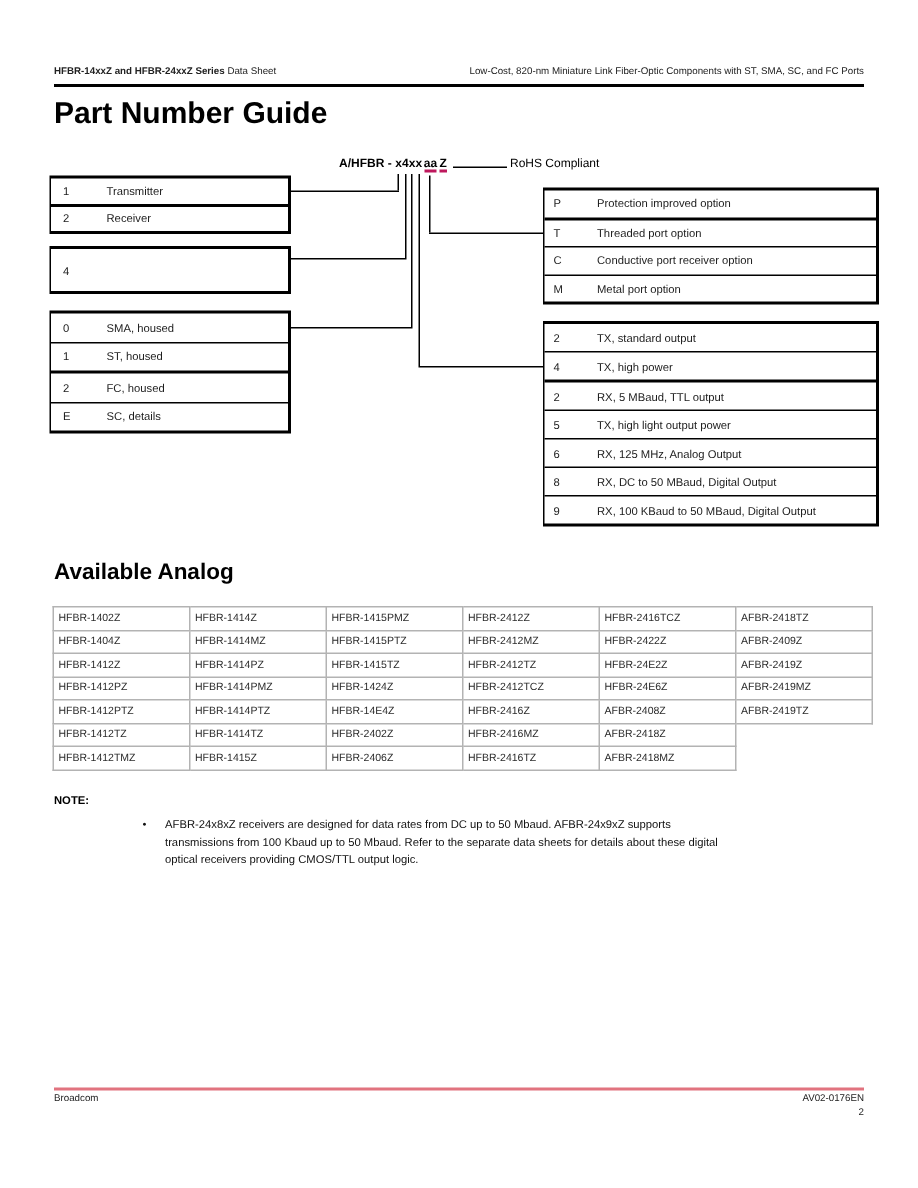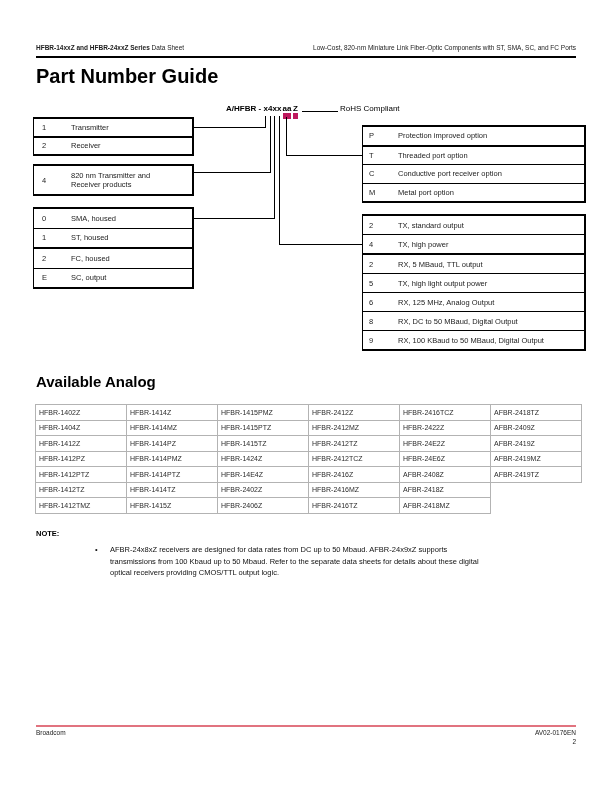--- a/index.html
+++ b/index.html
@@ -9,21 +9,21 @@
 
   
   #hdr-left{left:36px;top:44px;font-size:6.5px;color:#222;}
   #hdr-left b{font-weight:bold;}
   #hdr-right{right:36px;top:44px;font-size:6.5px;color:#222;text-align:right;}
   #hdr-rule{left:36px;top:56px;width:540px;height:2px;background:#000;}
   #h1{left:36px;top:65px;font-size:20px;font-weight:bold;margin:0;color:#000;}
 
   
   .pn{top:104px;font-size:8px;font-weight:bold;white-space:nowrap;color:#000;}
-  .u{border-bottom:6px solid #be185d;}
+  .u{border-bottom:2px solid #be185d;}
   #rohs{left:340px;top:104px;font-size:8px;font-weight:normal;color:#000;}
 
   
   .line{position:absolute;background:#000;}
 
   
   .dtable{position:absolute;border:2px solid #000;border-left-width:1px;background:#fff;}
   .drow{display:flex;align-items:center;border-top:1px solid #000;font-size:7.5px;color:#1c1c1c;}
   .drow:first-child{border-top:none;}
   .drow.thick{border-top-width:2px;}
@@ -93,40 +93,38 @@
         <span class="desc">Transmitter</span>
       </div>
       <div class="drow thick">
         <span class="code">2</span>
         <span class="desc">Receiver</span>
       </div>
     </div>
   <div class="dtable" id="t2">
       <div class="drow">
         <span class="code">4</span>
-        <span class="desc">820 nm Transmitter and
-Receiver products</span>
       </div>
     </div>
   <div class="dtable" id="t3">
       <div class="drow">
         <span class="code">0</span>
         <span class="desc">SMA, housed</span>
       </div>
       <div class="drow">
         <span class="code">1</span>
         <span class="desc">ST, housed</span>
       </div>
       <div class="drow thick">
         <span class="code">2</span>
         <span class="desc">FC, housed</span>
       </div>
       <div class="drow">
         <span class="code">E</span>
-        <span class="desc">SC, output</span>
+        <span class="desc">SC, details</span>
       </div>
     </div>
   <div class="dtable" id="rt1">
       <div class="drow">
         <span class="code">P</span>
         <span class="desc">Protection improved option</span>
       </div>
       <div class="drow thick">
         <span class="code">T</span>
         <span class="desc">Threaded port option</span>

